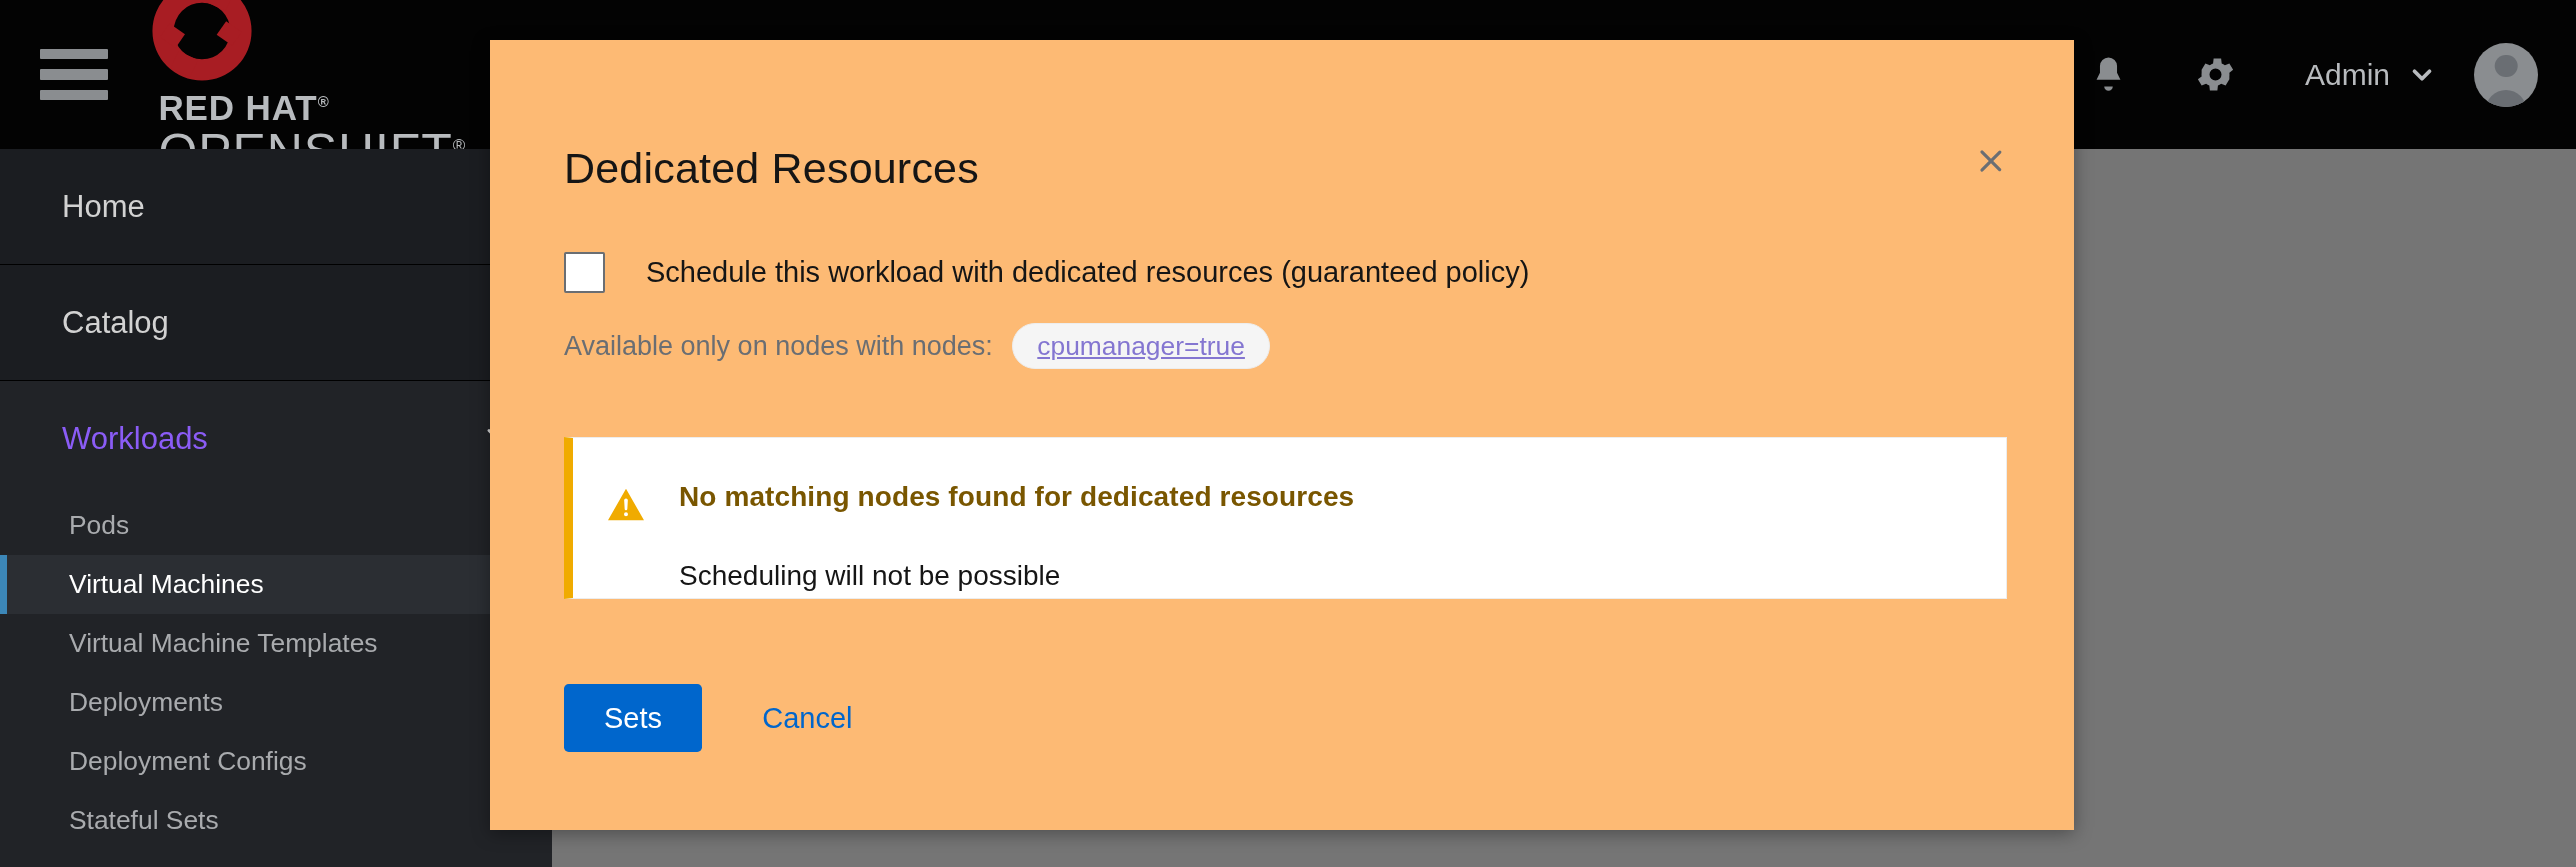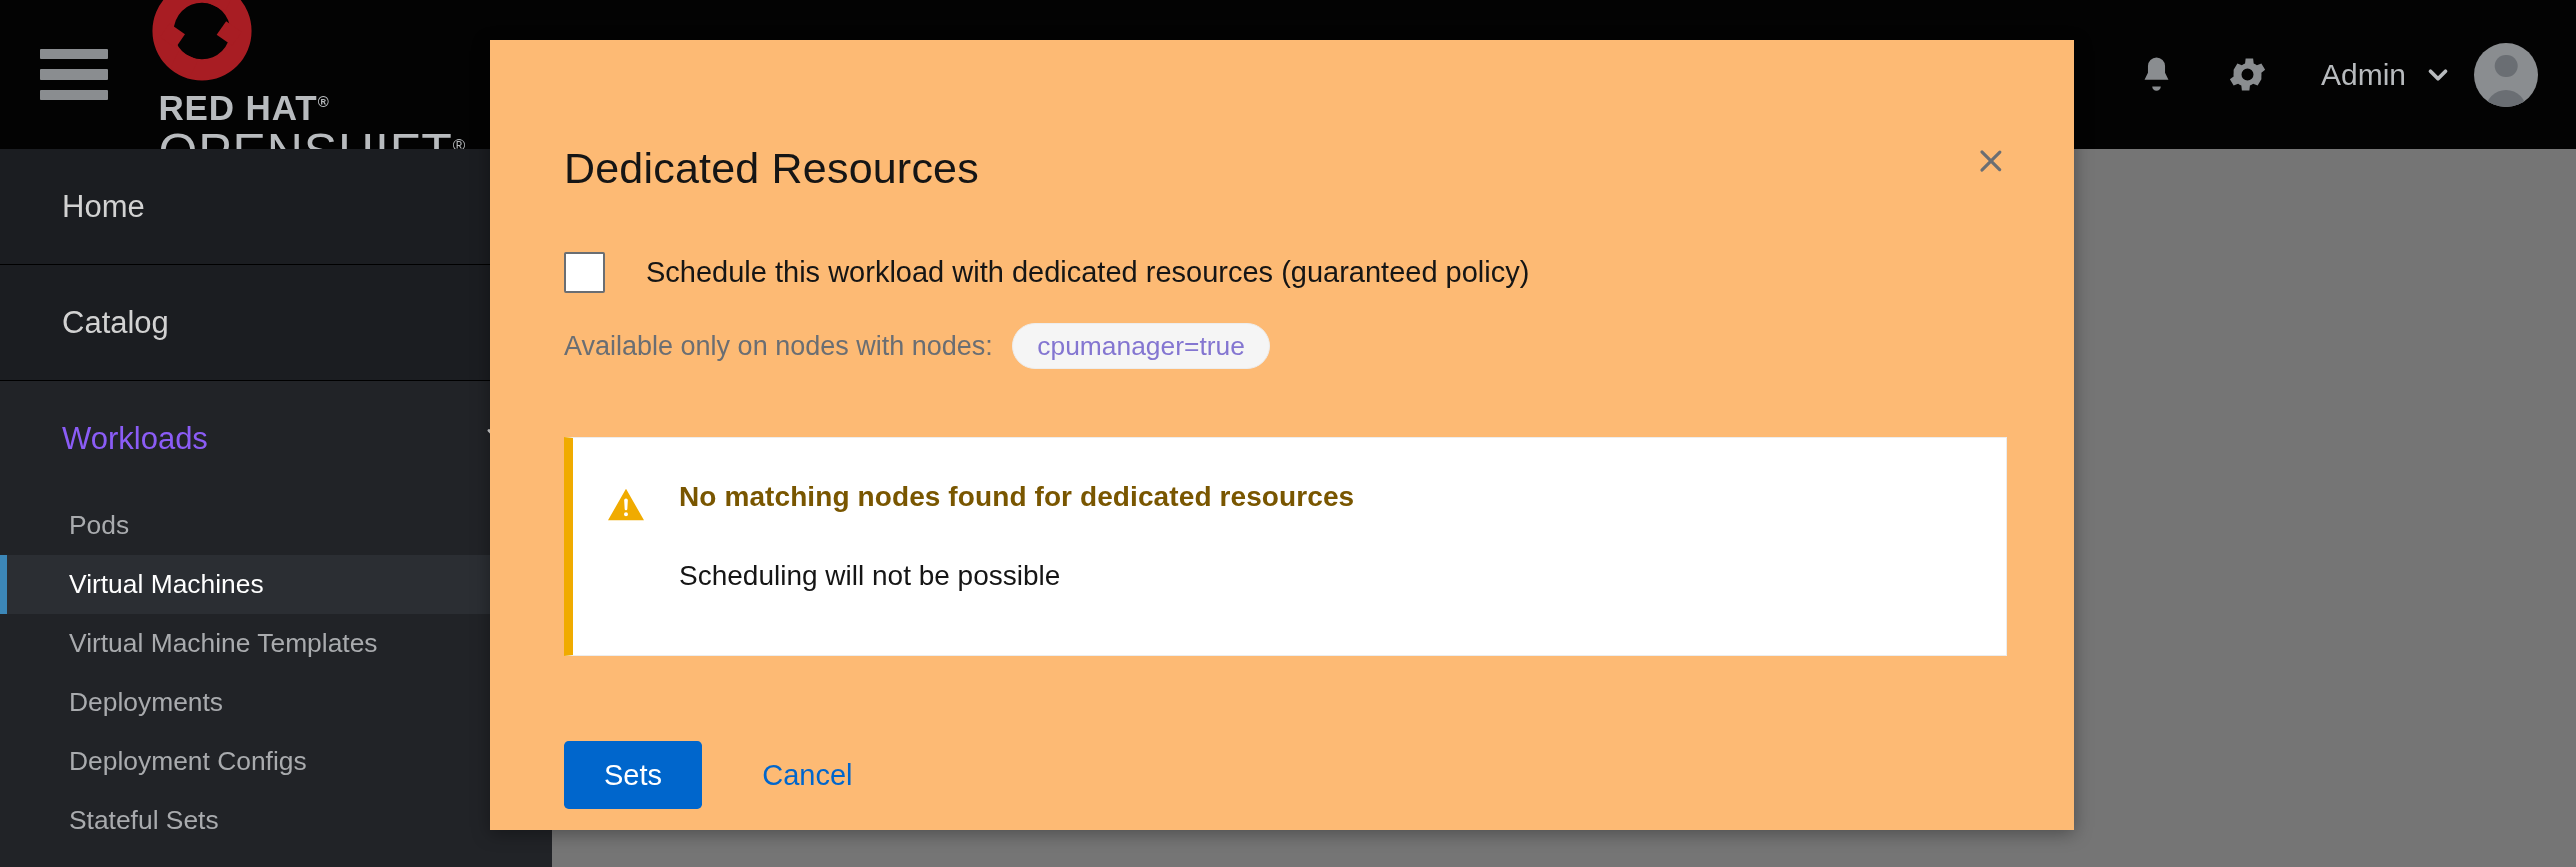--- a/index.html
+++ b/index.html
@@ -34,21 +34,21 @@
   }
   .brand-redhat sup { font-size: 15px; vertical-align: super; }
   .brand-openshift {
     font-size: 50px; font-weight: 300; letter-spacing: 0.9px;
     color: #b8bbbe; margin-top: 1.9px;
   }
   .brand-openshift sup { font-size: 17px; vertical-align: super; }
 
   .masthead-right {
     position: absolute; right: 0; top: 0; height: 149px;
-    display: flex; align-items: center; gap: 0;
+    display: flex; align-items: center; gap: 16px;
   }
   .mh-icon {
     width: 91px; height: 149px;
     display: flex; align-items: center; justify-content: center;
     cursor: pointer;
   }
   .mh-icon svg { fill: #8a8d90; }
   .mh-user {
     display: flex; align-items: center; gap: 17px;
     padding: 0 21px 0 28px; height: 149px; cursor: pointer;
@@ -144,28 +144,29 @@
     padding-left: 0px;
   }
   .labels-text { font-size: 27px; color: #6a6e73; }
   .label-chip {
     margin-left: 19px;
     background: #f5f5f5; border: 0.9px solid #ededed;
     border-radius: 28px;
     padding: 6.6px 24.5px;
     font-size: 26.4px; color: #8476d1;
     font-family: "Liberation Sans", sans-serif;
+    text-decoration: underline;
   }
 
   .alert {
     margin-top: 68px;
     border: 0.9px solid #ededed;
     border-left: 9.4px solid #f0ab00;
     background: #fff;
-    height: 219px;
+    height: 162px;
     display: flex;
     padding: 43px 0 0 0;
   }
   .alert-icon { width: 106px; display: flex; justify-content: center; padding-top: 3.8px; }
   .alert-icon svg { fill: #f0ab00; }
   .alert-content { flex: 1; }
   .alert-title {
     font-size: 28px; font-weight: bold; color: #795600;
     letter-spacing: 0.1px;
   }

